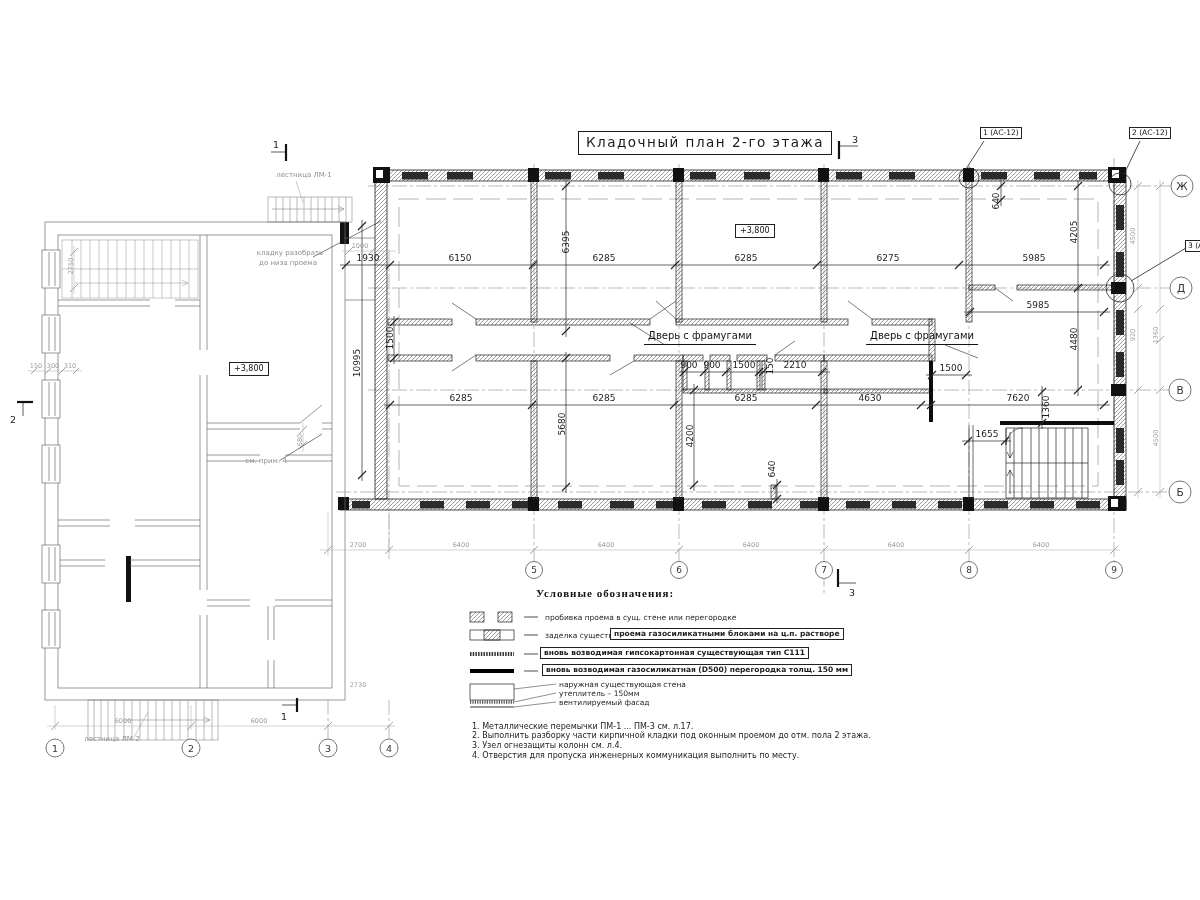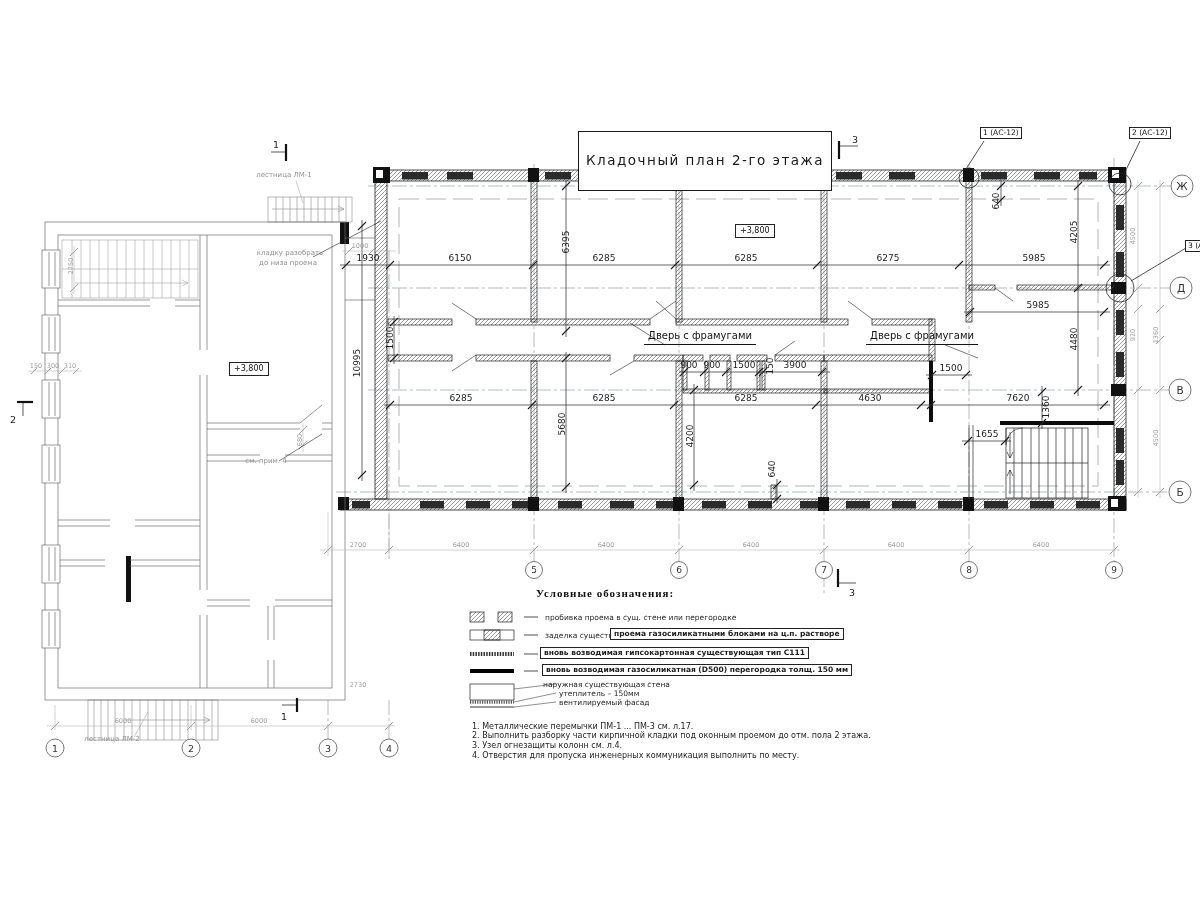--- a/index.html
+++ b/index.html
@@ -17,21 +17,21 @@
   .bub{display:flex;align-items:center;justify-content:center;border:1px solid #777;border-radius:50%;
        background:#fff;color:#333;transform:translate(-50%,-50%);}
   .b21{width:21px;height:21px;font:10.5px/1 "DejaVu Sans",sans-serif;}
   .b16{width:16px;height:16px;font:9px/1 "DejaVu Sans",sans-serif;}
   .b17{width:17px;height:17px;font:9.5px/1 "DejaVu Sans",sans-serif;}
   .co{font:7.5px/1.3 "DejaVu Sans",sans-serif;border:1px solid #222;padding:0 2px;background:#fff;
       color:#111;white-space:nowrap;}
   .ebox{font:8px/1.3 "DejaVu Sans",sans-serif;border:1px solid #222;padding:1px 4px;background:#fff;color:#111;white-space:nowrap;}
   .secnum{font:9.5px/1 "DejaVu Sans",sans-serif;color:#222;}
   .titlebox{border:1.6px solid #1a1a1a;font:13.5px/1.3 "DejaVu Sans",sans-serif;letter-spacing:1.5px;
-            padding:20px 7px;color:#1a1a1a;white-space:nowrap;background:#fff;}
+            padding:2px 7px;color:#1a1a1a;white-space:nowrap;background:#fff;}
   .lh{font:bold 11px/1 "Liberation Serif",serif;letter-spacing:1px;color:#111;white-space:nowrap;}
   .lt{font:7.5px/1.2 "DejaVu Sans",sans-serif;color:#1d1d1d;white-space:nowrap;}
   .ltb{border:1px solid #222;padding:0 3px 1px;background:#fff;font-weight:bold;}
   .nt{font:8px/1.2 "DejaVu Sans",sans-serif;color:#1d1d1d;white-space:nowrap;}
 </style>
 </head>
 <body>
 
 <div class="sheet">
 
@@ -344,21 +344,21 @@
 
 <span class="c dh" style="left:461px;top:403px">6285</span>
 <span class="c dh" style="left:604px;top:403px">6285</span>
 <span class="c dh" style="left:746px;top:403px">6285</span>
 <span class="c dh" style="left:870px;top:403px">4630</span>
 <span class="c dh" style="left:1018px;top:403px">7620</span>
 
 <span class="c dh" style="left:689px;top:370px">900</span>
 <span class="c dh" style="left:712px;top:370px">900</span>
 <span class="c dh" style="left:744px;top:370px">1500</span>
-<span class="c dh" style="left:795px;top:370px">3900</span>
+<span class="c dh" style="left:795px;top:370px">2210</span>
 <span class="c dv" style="left:770px;top:366px">150</span>
 <span class="c dh" style="left:951px;top:373px">1500</span>
 <span class="c dh" style="left:987px;top:439px">1655</span>
 
 <span class="c dv" style="left:566px;top:242px">6395</span>
 <span class="c dv" style="left:357px;top:363px">10995</span>
 <span class="c dv" style="left:390px;top:338px">1500</span>
 <span class="c dv" style="left:562px;top:424px">5680</span>
 <span class="c dv" style="left:690px;top:436px">4200</span>
 <span class="c dv" style="left:772px;top:469px">640</span>
@@ -382,33 +382,33 @@
 <span class="c dg" style="left:358px;top:688px">2730</span>
 <span class="c dg" style="left:360px;top:249px">1000</span>
 <span class="c dgv" style="left:71px;top:266px">2750</span>
 <span class="c dgv" style="left:300px;top:440px">680</span>
 <span class="c dg" style="left:36px;top:369px">150</span>
 <span class="c dg" style="left:53px;top:369px">300</span>
 <span class="c dg" style="left:70px;top:369px">310</span>
 
 <span class="c lbl lblu" style="left:700px;top:330px">Дверь с фрамугами</span>
 <span class="c lbl lblu" style="left:922px;top:330px">Дверь с фрамугами</span>
-<span class="c lg" style="left:284px;top:171px">лестница ЛМ-1</span>
+<span class="c lg" style="left:304px;top:171px">лестница ЛМ-1</span>
 <span class="c lg" style="left:112px;top:735px">лестница ЛМ-2</span>
 <span class="c lg" style="left:290px;top:249px">кладку разобрать</span>
 <span class="c lg" style="left:288px;top:259px">до низа проема</span>
 <span class="c lg" style="left:266px;top:457px">см. прим. 4</span>
 
 <span class="c lh" style="left:536px;top:588px">Условные обозначения:</span>
 <span class="c lt" style="left:545px;top:613px">пробивка проема  в сущ. стене  или перегородке</span>
 <span class="c lt" style="left:545px;top:631px">заделка существ.</span>
 <span class="c lt ltb" style="left:610px;top:628px">проема газосиликатными блоками на ц.п. растворе</span>
 <span class="c lt ltb" style="left:540px;top:647px">вновь возводимая гипсокартонная существующая тип С111</span>
 <span class="c lt ltb" style="left:542px;top:664px">вновь возводимая газосиликатная (D500) перегородка толщ. 150 мм</span>
-<span class="c lt" style="left:543px;top:680px">наружная существующая стена</span>
+<span class="c lt" style="left:559px;top:680px">наружная существующая стена</span>
 <span class="c lt" style="left:559px;top:689px">утеплитель – 150мм</span>
 <span class="c lt" style="left:559px;top:698px">вентилируемый фасад</span>
 
 <span class="c nt" style="left:472px;top:722px">1. Металлические перемычки  ПМ-1 ... ПМ-3  см. л.17.</span>
 <span class="c nt" style="left:472px;top:731px">2. Выполнить разборку части кирпичной кладки под оконным проемом до отм. пола 2 этажа.</span>
 <span class="c nt" style="left:472px;top:741px">3. Узел огнезащиты колонн см. л.4.</span>
 <span class="c nt" style="left:472px;top:751px">4. Отверстия для пропуска инженерных коммуникация выполнить по месту.</span>
 
 </div>
 

